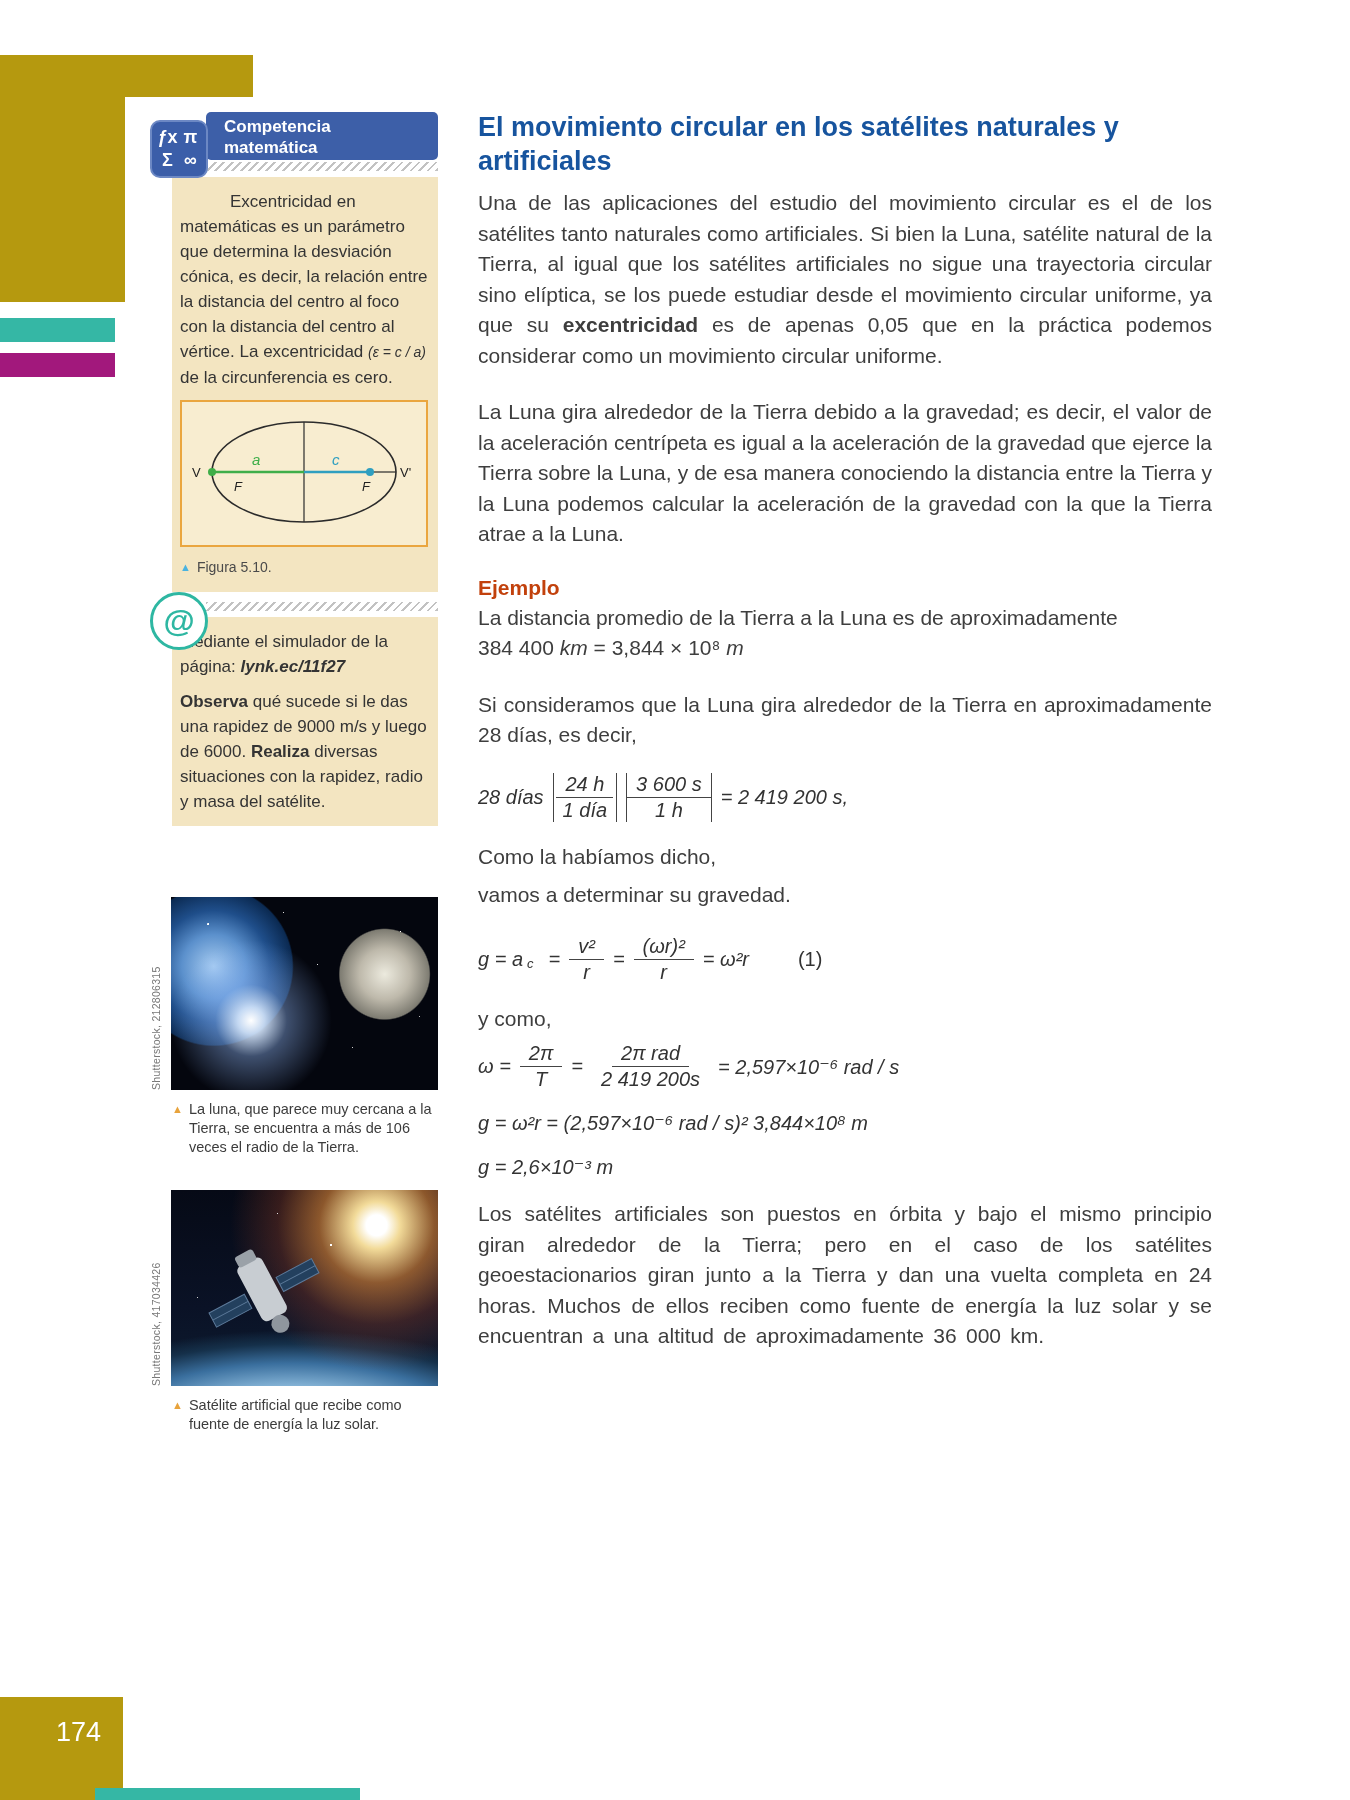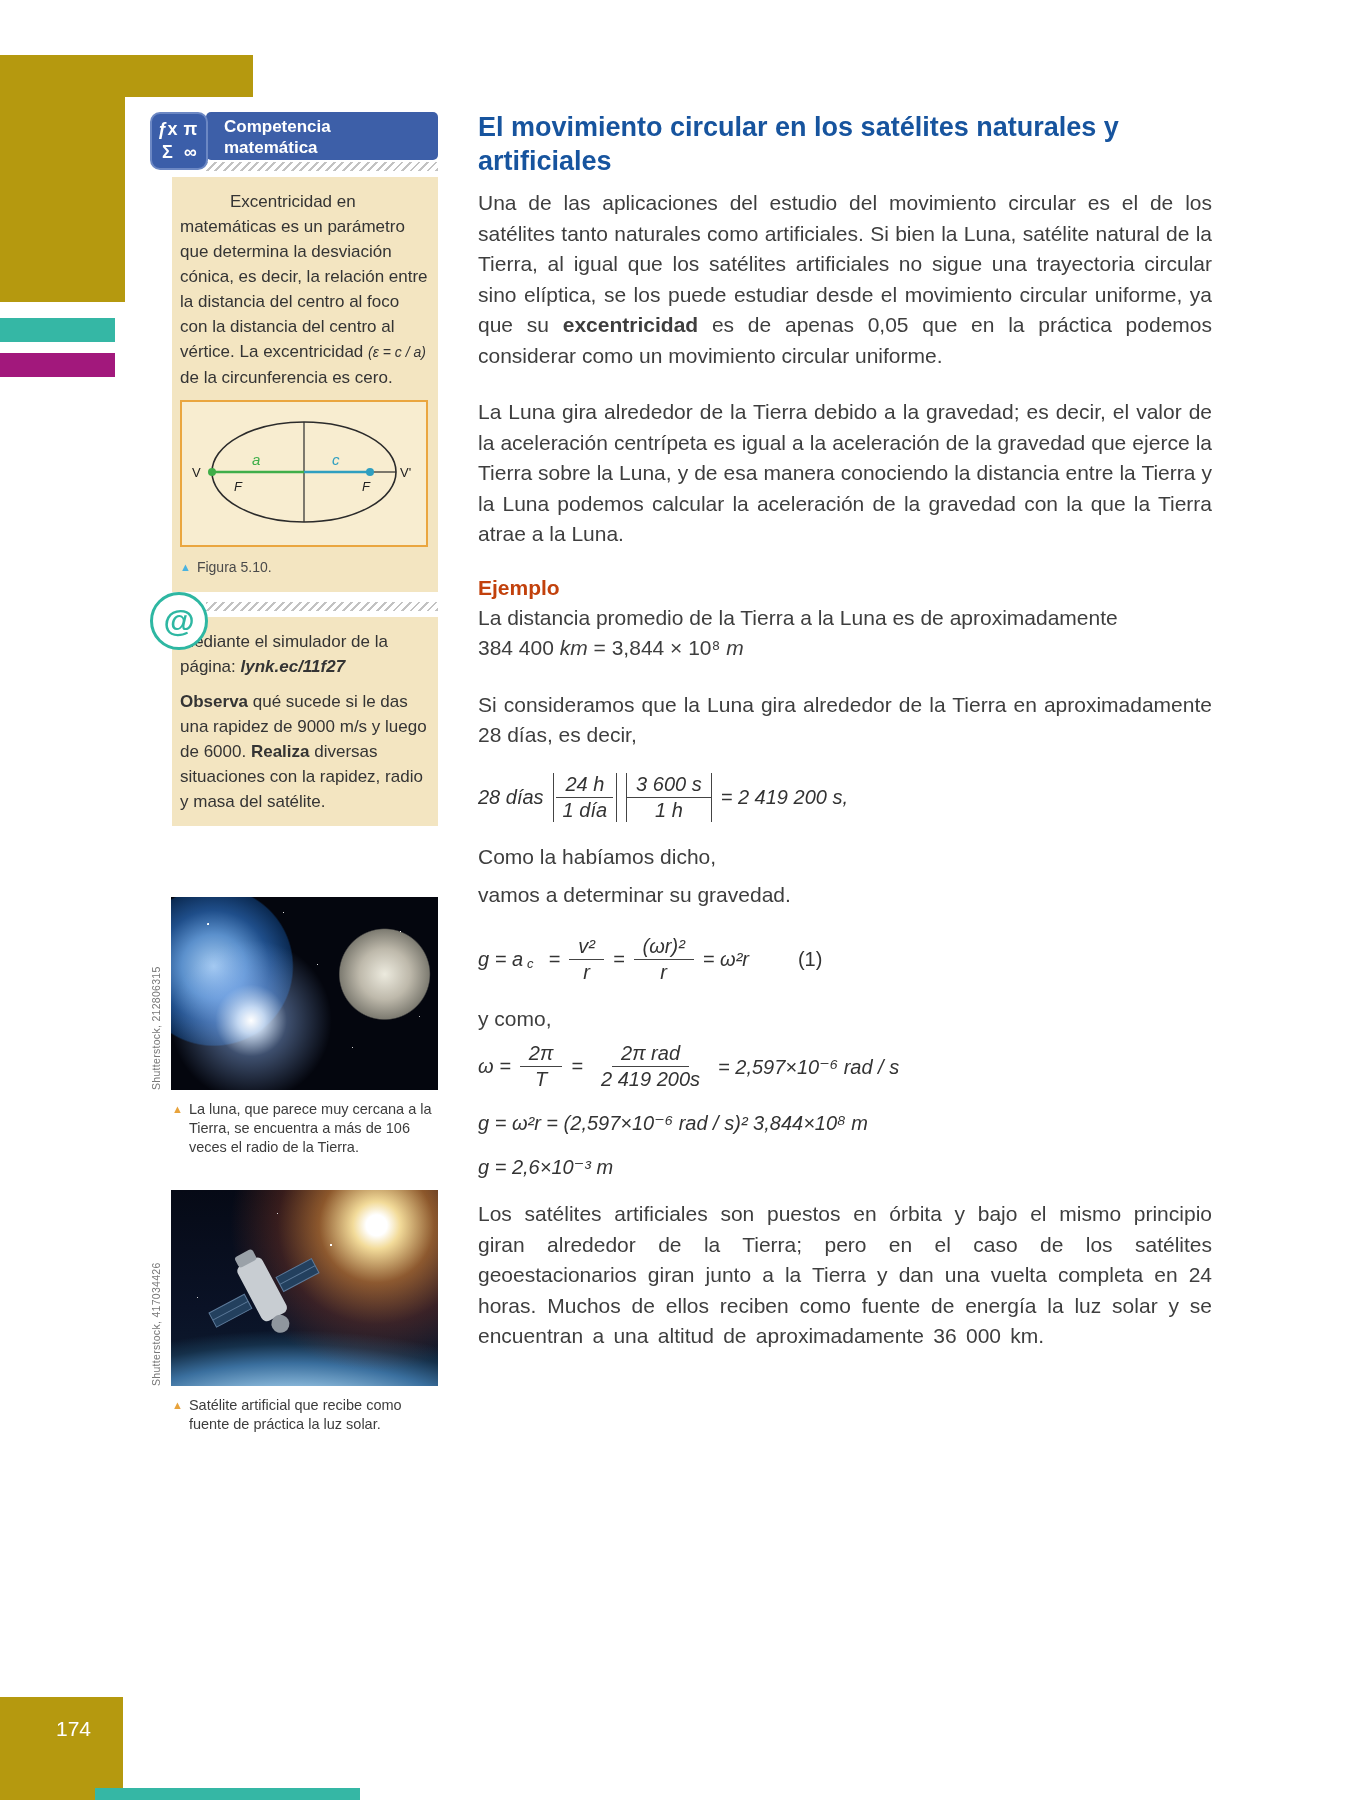--- a/index.html
+++ b/index.html
@@ -8,30 +8,30 @@
     position:relative; width:1350px; height:1800px; background:#ffffff;
     font-family:"Liberation Sans","DejaVu Sans",sans-serif; color:#3c3c3c; overflow:hidden;
   }
 
   
   .gold-top    { position:absolute; left:0; top:55;  top:55px; width:253px; height:42px; background:#b5990f; }
   .gold-side   { position:absolute; left:0; top:55px; width:125px; height:247px; background:#b5990f; }
   .teal-bar    { position:absolute; left:0; top:318px; width:115px; height:24px; background:#35b7a5; }
   .magenta-bar { position:absolute; left:0; top:353px; width:115px; height:24px; background:#a2187c; }
   .gold-bottom { position:absolute; left:0; top:1697px; width:123px; height:103px; background:#b5990f; }
-  .page-number { color:#ffffff; font-size:21px; padding:20px 0 0 56px; }
+  .page-number { color:#ffffff; font-size:27px; padding:20px 0 0 56px; }
   .teal-bottom { position:absolute; left:95px; top:1788px; width:265px; height:12px; background:#35b7a5; }
 
   
   .sidebox { position:absolute; left:150px; width:288px; }
   .box-math { top:112px; }
   .box-digital { top:600px; }
 
   .icon-sq {
-    position:absolute; left:0; top:0; width:58px; height:58px; z-index:2;
+    position:absolute; left:0; top:8px; width:58px; height:58px; z-index:2;
     background:#3b5ea9; border:2px solid #6c88c4; border-radius:10px;
     display:grid; grid-template-columns:1fr 1fr; align-items:center; justify-items:center;
     color:#fff; font-size:18px; font-weight:bold; padding:4px;
   }
   .banner-math {
     margin-left:56px; height:48px; background:#3d5fa8; border-radius:5px;
     color:#fff; font-weight:bold; font-size:17px; line-height:21px;
     padding:4px 0 0 18px;
   }
   .icon-circle {
@@ -208,21 +208,21 @@
           <line x1="18" y1="1" x2="58" y2="1" stroke="#5d7a9a" stroke-width="1"></line>
           <rect x="-14" y="-34" width="28" height="62" rx="6" fill="#c8cdd2"></rect>
           <rect x="-10" y="-44" width="20" height="12" rx="3" fill="#9aa1a8"></rect>
           <circle cx="0" cy="36" r="9" fill="#8f969e"></circle>
         </g>
       </svg>
     </div>
   </div>
   <div class="photo-caption cap2">
     <span class="tri orange">▲</span>
-    <span>Satélite artificial que recibe como fuente de práctica la luz solar.</span>
+    <span>Satélite artificial que recibe como fuente de energía la luz solar.</span>
   </div>
 
   <div class="main-col">
     <h1>El movimiento circular en los satélites naturales y artificiales</h1>
 
     <p class="body mb26"><span>Una de las aplicaciones del estudio del movimiento circular es el de los satélites tanto naturales como artificiales. Si bien la Luna, satélite natural de la Tierra, al igual que los satélites artificiales no sigue una trayectoria circular sino elíptica, se los puede estudiar desde el movimiento circular uniforme, ya que su </span><span class="bold">excentricidad</span><span> es de apenas 0,05 que en la práctica podemos considerar como un movimiento circular uniforme.</span></p>
 
     <p class="body mb26">La Luna gira alrededor de la Tierra debido a la gravedad; es decir, el valor de la aceleración centrípeta es igual a la aceleración de la gravedad que ejerce la Tierra sobre la Luna, y de esa manera conociendo la distancia entre la Tierra y la Luna podemos calcular la aceleración de la gravedad con la que la Tierra atrae a la Luna.</p>
 
     <div class="example-title">Ejemplo</div>

